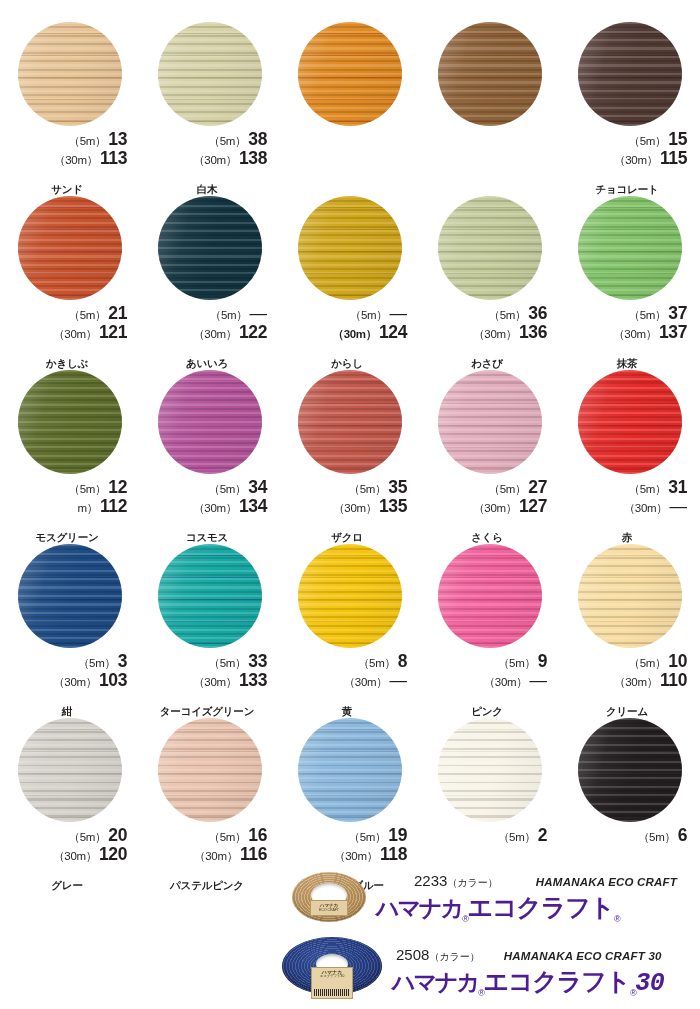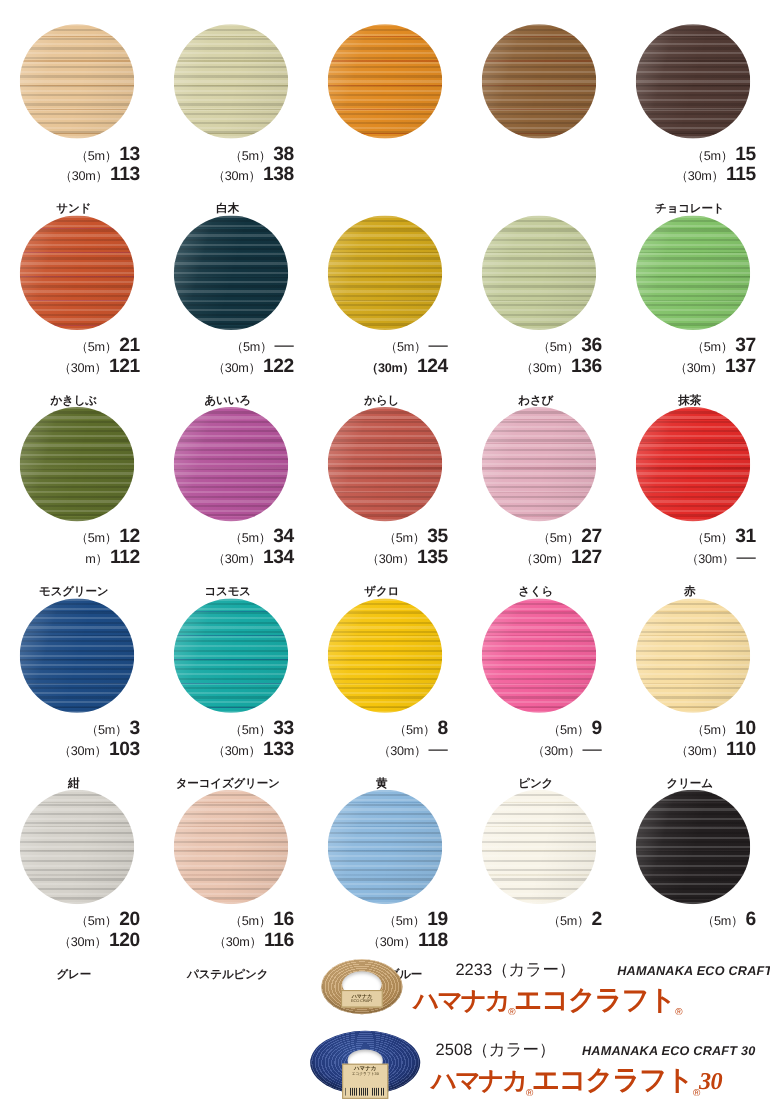--- a/index.html
+++ b/index.html
@@ -252,45 +252,45 @@
     align-items: baseline;
     gap: 10px;
     white-space: nowrap;
   }
   .prodnum {
     font-size: 15px;
     letter-spacing: 0px;
     color: #231f20;
   }
   .prodnum .paren {
-    font-size: 15px;
+    font-size: 10px;
     margin-top: 18px;
   }
   .eng {
     font-size: 11.5px;
     font-weight: 700;
     font-style: italic;
     letter-spacing: 0.2px;
     color: #231f20;
   }
   .brand-logo {
     margin-top: 1px;
     white-space: nowrap;
     font-size: 25px;
     font-weight: 700;
     letter-spacing: -1.2px;
-    color: #c2410c;
+    color: #4c1d95;
     font-stretch: condensed;
   }
   .brand-logo .kana-small { font-size: 23px; letter-spacing: -2px; }
   .brand-logo .reg { font-size: 9px; vertical-align: sub; font-weight: 400; }
   .brand-logo .thirty {
-    font-size: 22px;
+    font-size: 25px;
     font-style: italic;
-    font-family: Liberation Serif, serif;
+    font-family: Liberation Mono, monospace;
     letter-spacing: -0.5px;
   }
 
   .r1 .prodnum { margin-left: 38px; }
   .r1 .eng { margin-left: 28px; }
   .r2 .prodnum { margin-left: 4px; }
   .r2 .eng { margin-left: 14px; }
 </style>
 </head>
 <body>

